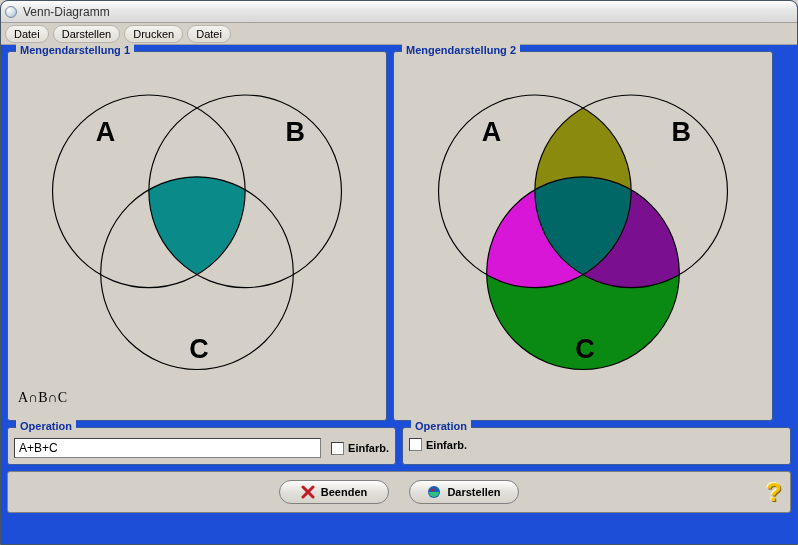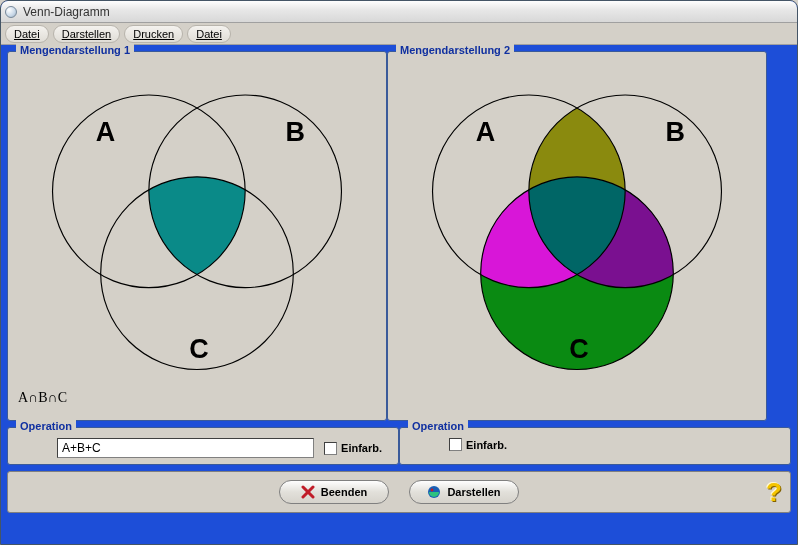--- a/index.html
+++ b/index.html
@@ -43,34 +43,34 @@
   .menubar {
     height: 22px;
     background: #d4d0c8;
     display: flex;
     align-items: center;
     padding: 2px 4px;
     border-bottom: 1px solid #a0a0a0;
   }
   .menu-item {
     font-size: 11px;
-    text-decoration: underline;
     color: #000;
     padding: 2px 8px;
     border: 1px solid #b8b4ac;
     border-radius: 10px;
     background: linear-gradient(to bottom,#f4f2ee,#e0ddd6);
     margin-right: 4px;
     cursor: pointer;
   }
   .content {
     padding: 6px;
   }
   .row {
     display: flex;
+    gap: 6px;
   }
   .groupbox {
     position: relative;
     border: 1px solid #3a5a9a;
     border-radius: 3px;
     padding: 8px 6px 6px 6px;
     background: #d4d0c8;
   }
   .groupbox > .legend {
     position: absolute;
@@ -94,27 +94,26 @@
   }
   .formula-line {
     font-size: 14px;
     font-family: "Times New Roman", serif;
     color: #000;
     padding-left: 4px;
   }
   .op-box {
     width: 444px;
     margin-top: 6px;
-    padding: 10px 16px 6px 6px;
+    padding: 10px 6px 6px 6px;
   }
   .op-row {
     display: flex;
     align-items: center;
     gap: 10px;
-    margin-left: 43px;
   }
   .op-input {
     flex: 1;
     height: 20px;
     font-size: 12px;
     font-family: inherit;
     padding: 1px 4px;
     border: 1px solid #808080;
     border-top-color: #404040;
     border-left-color: #404040;

